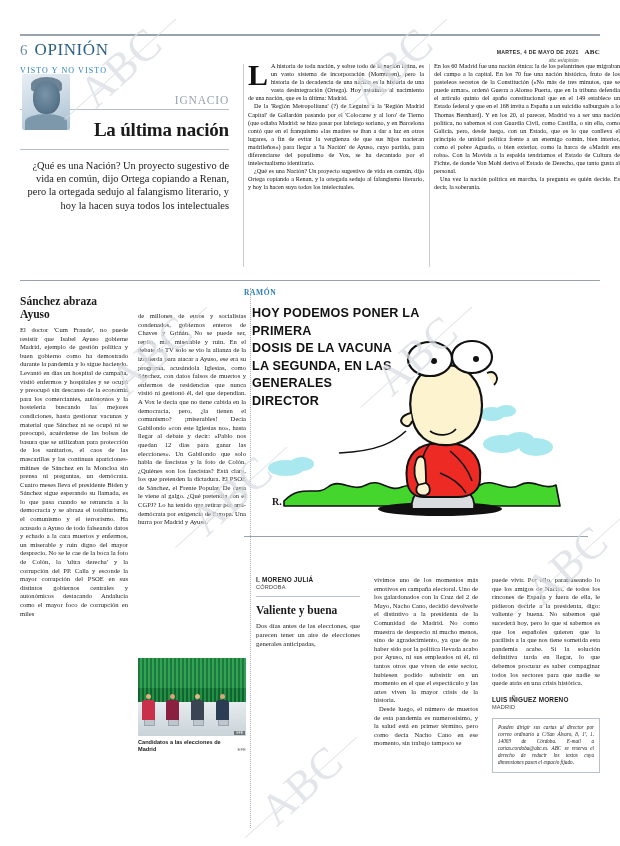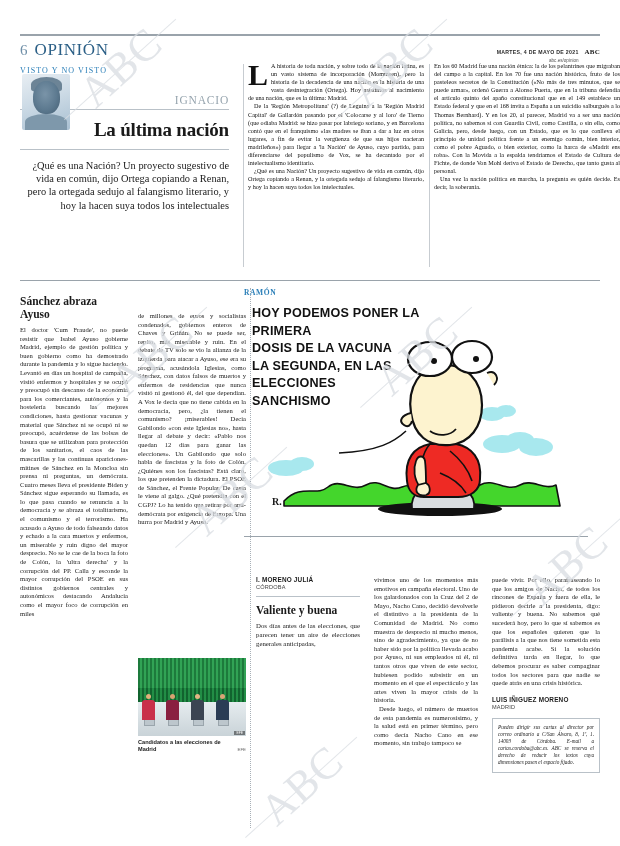--- a/index.html
+++ b/index.html
@@ -393,22 +393,22 @@
           <ellipse cx="190" cy="60" rx="3" ry="3" fill="#111"></ellipse>
           <ellipse cx="232" cy="58" rx="3" ry="3" fill="#111"></ellipse>
 
           <path d="M243 72 C252 68 256 78 250 84" fill="#fdf3cf" stroke="#111" stroke-width="1.8"></path>
         </svg>
 
         <div class="cartoon-text">
           <div>HOY PODEMOS PONER LA PRIMERA</div>
           <div>DOSIS DE LA VACUNA</div>
           <div>LA SEGUNDA, EN LAS</div>
-          <div>ELECCIONES</div>
-          <div>SANCHISMO</div>
+          <div>GENERALES</div>
+          <div>DIRECTOR</div>
         </div>
 
         <div class="sig">R.</div>
       </div>
       <div class="big-rule" style="left:0; top:248px; width:344px; border-top:1px solid #9aa3ab;"></div>
     </div>
 
     <div class="letter2">
       <div class="l2-cols">
 

